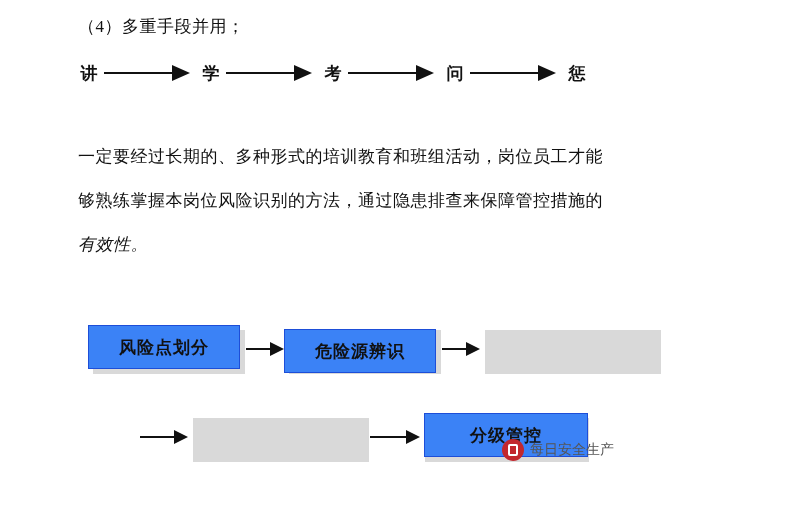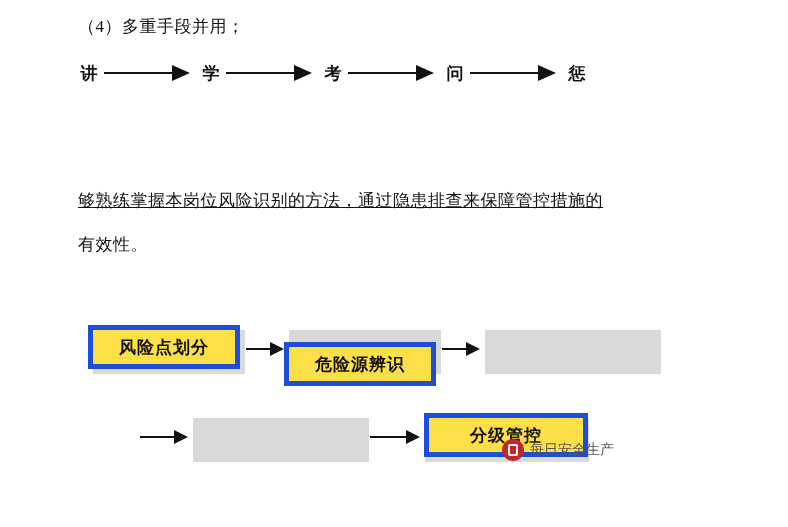--- a/index.html
+++ b/index.html
@@ -30,22 +30,22 @@
     white-space: nowrap;
     letter-spacing: 0.5px;
   }
   .bold {
     font-weight: bold;
   }
 
   .p-item4 { left: 78px; top: 18px; }
   .p-aim   { left: 78px; top: 100px; }
   .p-body1 { left: 78px; top: 148px; }
-  .p-body2 { left: 78px; top: 192px; text-decoration: underline; }
-  .p-body3 { left: 78px; top: 236px; }
+  .p-body2 { left: 78px; top: 192px; }
+  .p-body3 { left: 78px; top: 236px; font-style: italic; }
   .p-sec4  { left: 78px; top: 275px; }
 
   
   .chain {
     position: absolute;
     left: 78px;
     top: 58px;
     width: 500px;
     height: 30px;
     display: flex;
@@ -87,40 +87,40 @@
   
   .flow {
     position: absolute;
     left: 0;
     top: 300px;
     width: 788px;
     height: 180px;
   }
   .box {
     position: absolute;
-    border: 5px solid #1d4ed8;
-    background: #fde047;
+    border: 1px solid #1d4ed8;
+    background: #3b82f6;
     display: flex;
     align-items: center;
     justify-content: center;
     font-size: 17px;
     font-weight: bold;
     letter-spacing: 1px;
     box-sizing: border-box;
   }
   .box-shadow {
     position: absolute;
     background: #d9d9d9;
     z-index: 0;
   }
 
   
   #box1 { left: 88px;  top: 25px; width: 152px; height: 44px; }
   #sh1  { left: 93px;  top: 30px; width: 152px; height: 44px; }
-  #box2 { left: 284px; top: 42px; width: 152px; height: 44px; font-family: Liberation Mono, monospace; }
+  #box2 { left: 284px; top: 29px; width: 152px; height: 44px; font-family: Liberation Mono, monospace; }
   #sh2  { left: 289px; top: 30px; width: 152px; height: 44px; }
   #box3 { left: 480px; top: 25px; width: 176px; height: 44px; }
   #sh3  { left: 485px; top: 30px; width: 176px; height: 44px; }
 
   
   #box4 { left: 188px; top: 113px; width: 176px; height: 44px; }
   #sh4  { left: 193px; top: 118px; width: 176px; height: 44px; }
   #box5 { left: 424px; top: 113px; width: 164px; height: 44px; }
   #sh5  { left: 425px; top: 118px; width: 164px; height: 44px; }
 
@@ -218,20 +218,21 @@
       </span>
     <span class="chain-node">问</span>
     <span class="chain-arrow">
         <span class="shaft"></span>
         <span class="head"></span>
       </span>
     <span class="chain-node">惩</span>
   </div>
 
 
+  <div class="para p-body1">一定要经过长期的、多种形式的培训教育和班组活动，岗位员工才能</div>
   <div class="para p-body2">够熟练掌握本岗位风险识别的方法，通过隐患排查来保障管控措施的</div>
   <div class="para p-body3">有效性。</div>
 
 
   <div class="flow">
     <div class="box-shadow" id="sh1"></div>
     <div class="box" id="box1">风险点划分</div>
 
     <div class="farrow" id="fa1">
         <span class="shaft"></span>

